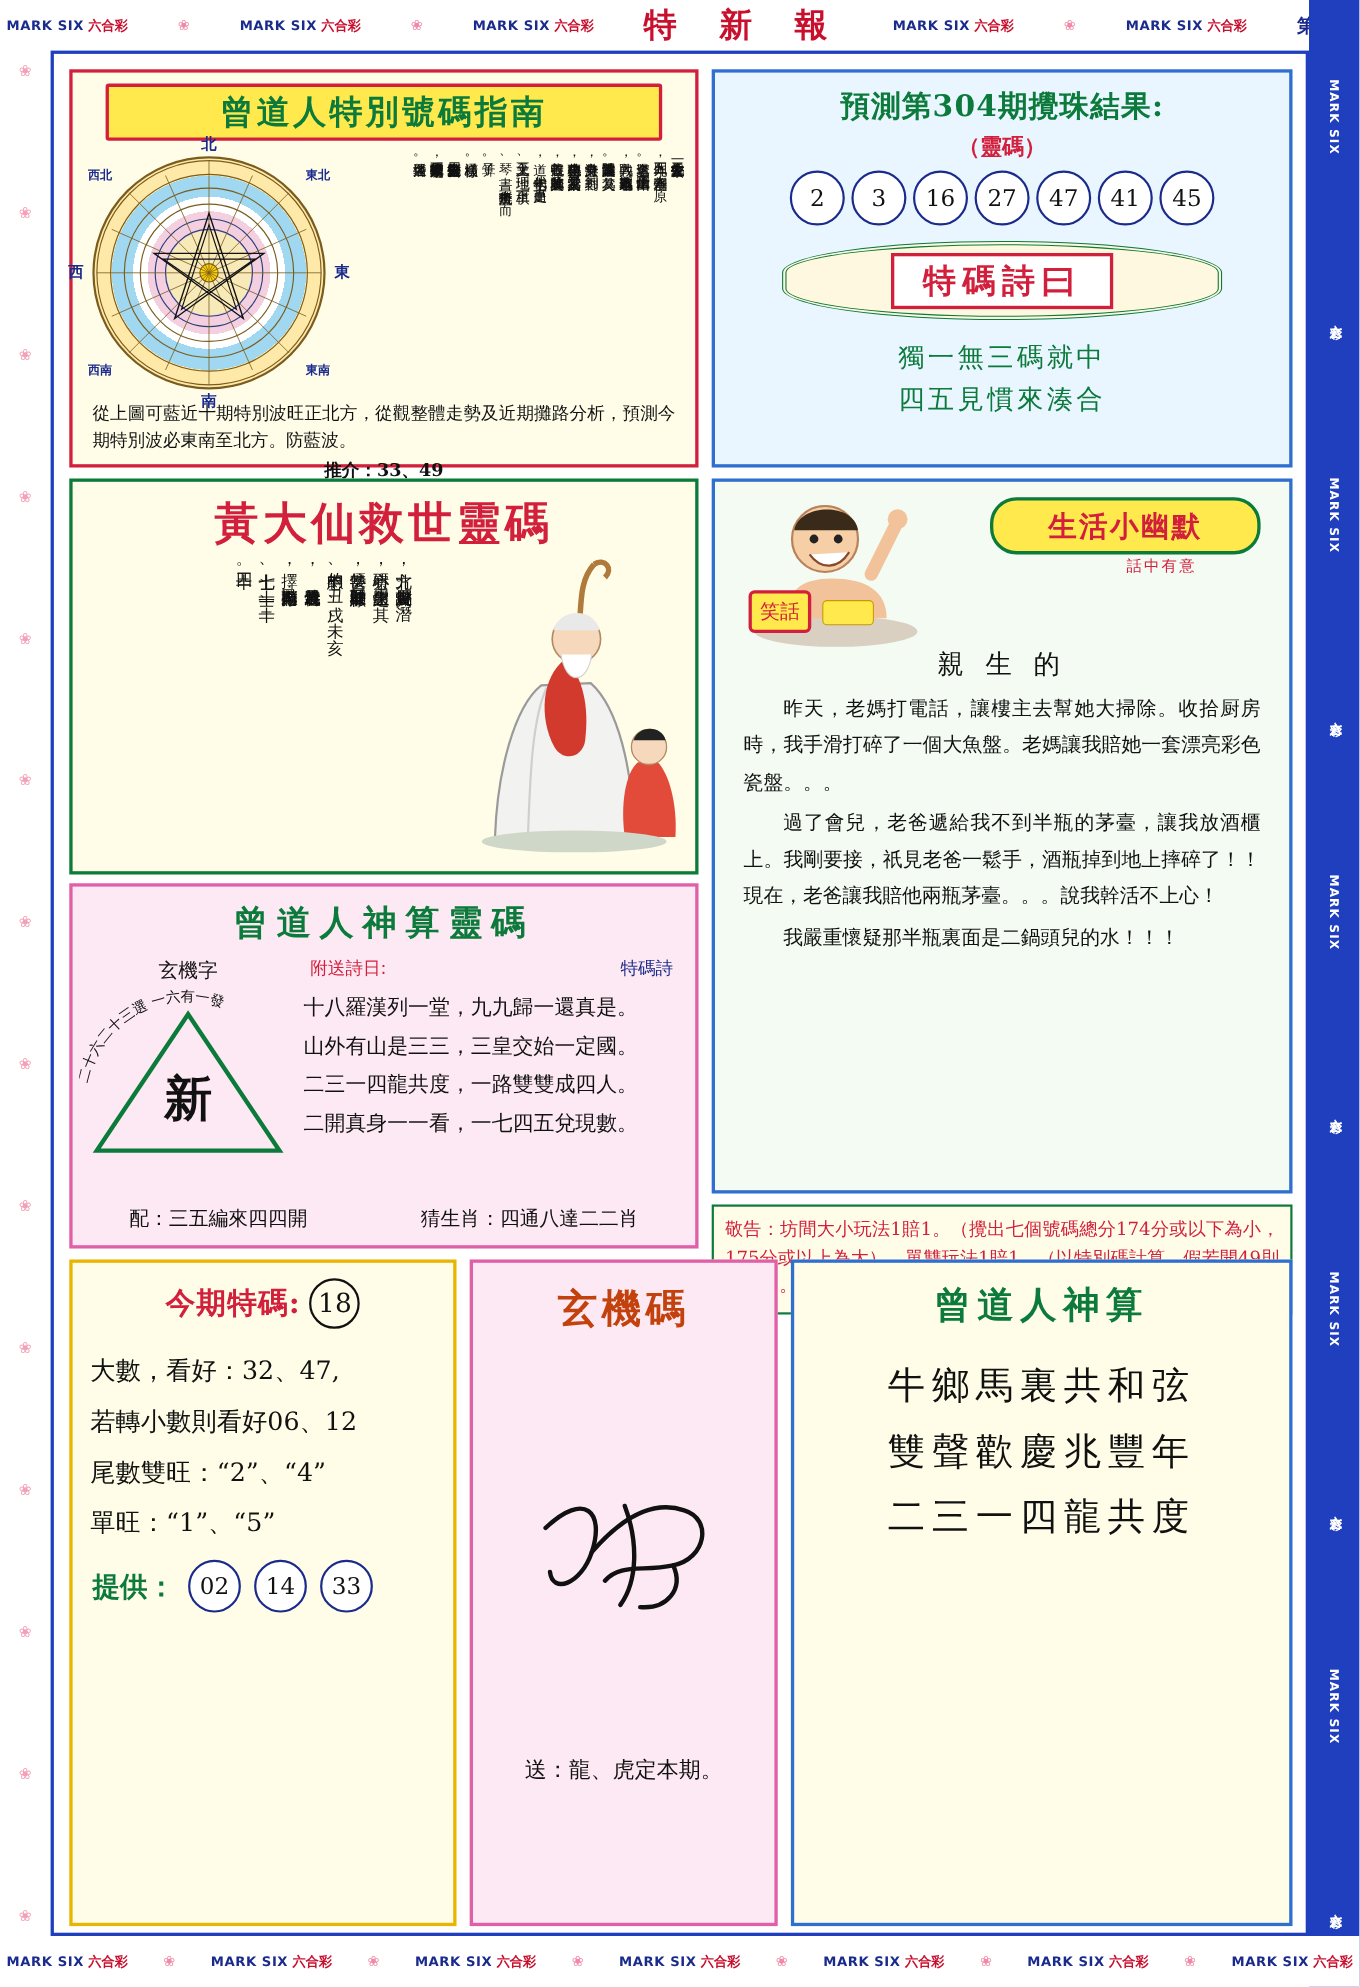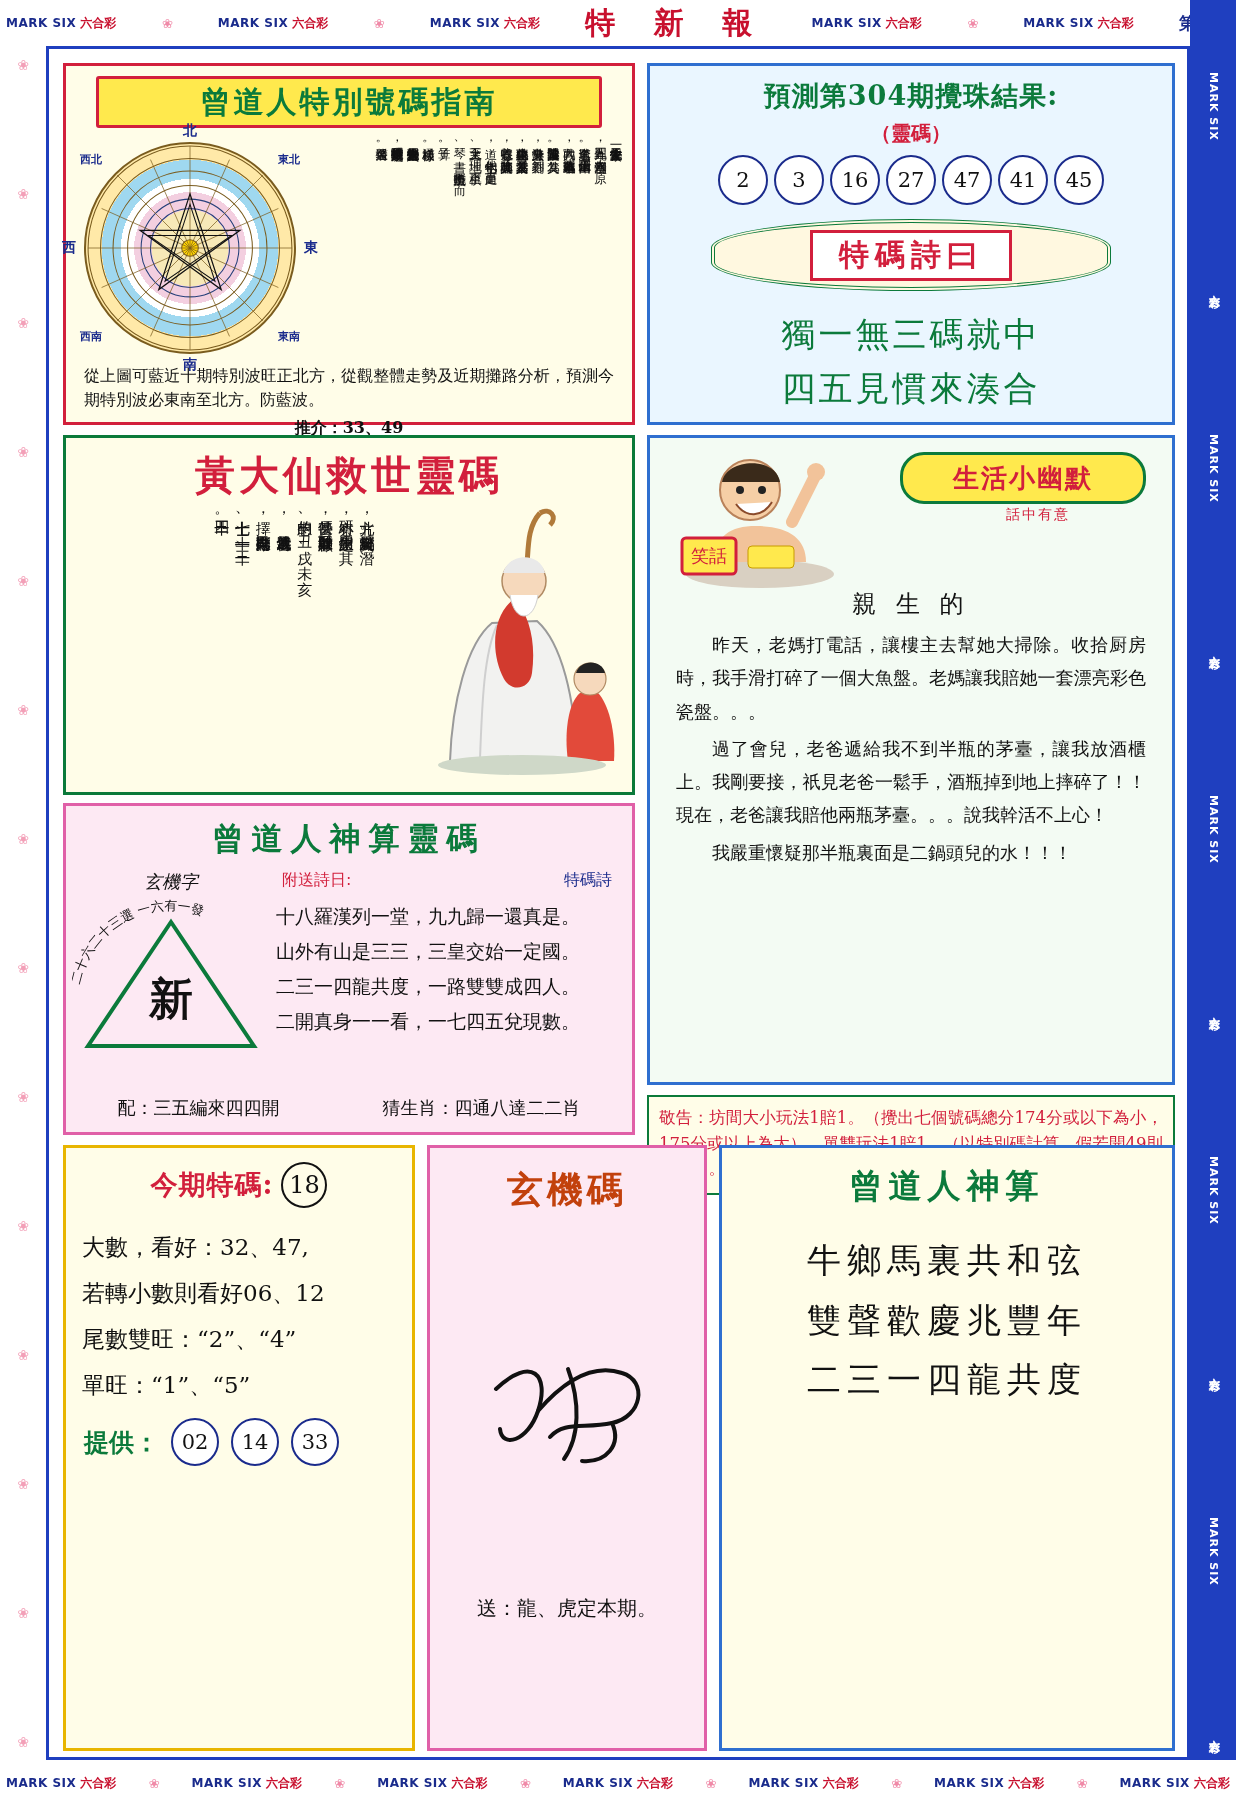--- a/index.html
+++ b/index.html
@@ -133,22 +133,22 @@
   }
   .fc-plaque .inner-box{
     position:relative;border:3px solid #d21f3c;background:#fff;padding:2px 26px;
   }
   .fc-plaque span{
     font-size:30px;font-weight:bold;color:#d21f3c;letter-spacing:6px;
     font-family:"DejaVu Serif","Liberation Serif",serif;
   }
   .fc-poem{
     margin-top:16px;text-align:center;color:#0b7a3b;
-    font-size:34px;line-height:1.6;letter-spacing:3px;
-    font-family:Liberation Sans, sans-serif;
+    font-size:24px;line-height:1.6;letter-spacing:3px;
+    font-family:Liberation Serif, serif;
   }
   
   #p-wong{left:8px;top:380px;width:572px;height:360px;border:3px solid #0b7a3b;background:#fffde8;}
   .wong-title{
     text-align:center;font-size:40px;font-weight:bold;color:#d21f3c;letter-spacing:4px;
     margin-top:10px;font-family:"DejaVu Serif","Liberation Serif",serif;
   }
   .wong-body{position:relative;height:278px;}
   .wong-vtext{
     position:absolute;left:10px;top:6px;width:300px;height:266px;
@@ -159,21 +159,21 @@
   }
   
   #p-humor{left:592px;top:380px;width:528px;height:650px;border:3px solid #2f6fd0;background:#f3fbf3;}
   .humor-head{position:relative;height:112px;}
   .humor-badge{
     position:absolute;right:26px;top:14px;width:240px;height:46px;border-radius:24px;
     background:#ffe94d;border:3px solid #0b7a3b;display:flex;align-items:center;justify-content:center;
   }
   .humor-badge span{font-size:26px;font-weight:bold;color:#d21f3c;letter-spacing:2px;font-family:"DejaVu Serif",serif;}
   .humor-sub{
-    position:absolute;right:102px;top:68px;font-size:14px;color:#d21f3c;letter-spacing:2px;
+    position:absolute;right:84px;top:68px;font-size:14px;color:#d21f3c;letter-spacing:2px;
     font-family:Liberation Mono, monospace;
     padding-left:32px;
   }
   .humor-figure{position:absolute;left:14px;top:4px;width:190px;height:150px;}
   .humor-title{
     text-align:center;font-size:24px;color:#111;letter-spacing:6px;margin-top:38px;
     font-family:"DejaVu Serif","Liberation Serif",serif;
   }
   .humor-text{
     padding:8px 26px 0 26px;font-size:18px;line-height:1.85;color:#111;text-align:justify;
@@ -181,21 +181,21 @@
   }
   .humor-text p{margin:0 0 4px 0;text-indent:2em;}
   
   #p-shensuan{left:8px;top:748px;width:572px;height:332px;border:3px solid #e060a8;background:#fde9f3;}
   .ss-title{
     text-align:center;font-size:31px;color:#0b7a3b;letter-spacing:8px;margin-top:12px;font-weight:bold;
     font-family:"DejaVu Serif","Liberation Serif",serif;
   }
   .ss-cols{display:flex;margin-top:10px;}
   .ss-left{width:210px;position:relative;height:216px;}
-  .ss-left .lbl{text-align:center;font-size:18px;color:#111;font-family:"DejaVu Serif",serif;font-style:italic;}
+  .ss-left .lbl{text-align:center;font-size:18px;color:#111;font-family:"DejaVu Serif",serif;}
   .ss-tri{position:relative;width:190px;height:150px;margin:12px auto 0;}
   .ss-tri .char{
     position:absolute;left:50%;top:62%;transform:translate(-50%,-50%);
     font-size:44px;font-weight:bold;color:#111;font-family:"DejaVu Serif",serif;
   }
   .ss-tri .arc{
     position:absolute;left:-4px;top:-8px;width:196px;height:110px;
     font-size:12px;color:#111;
   }
   .ss-right{flex:1;padding-right:14px;}

